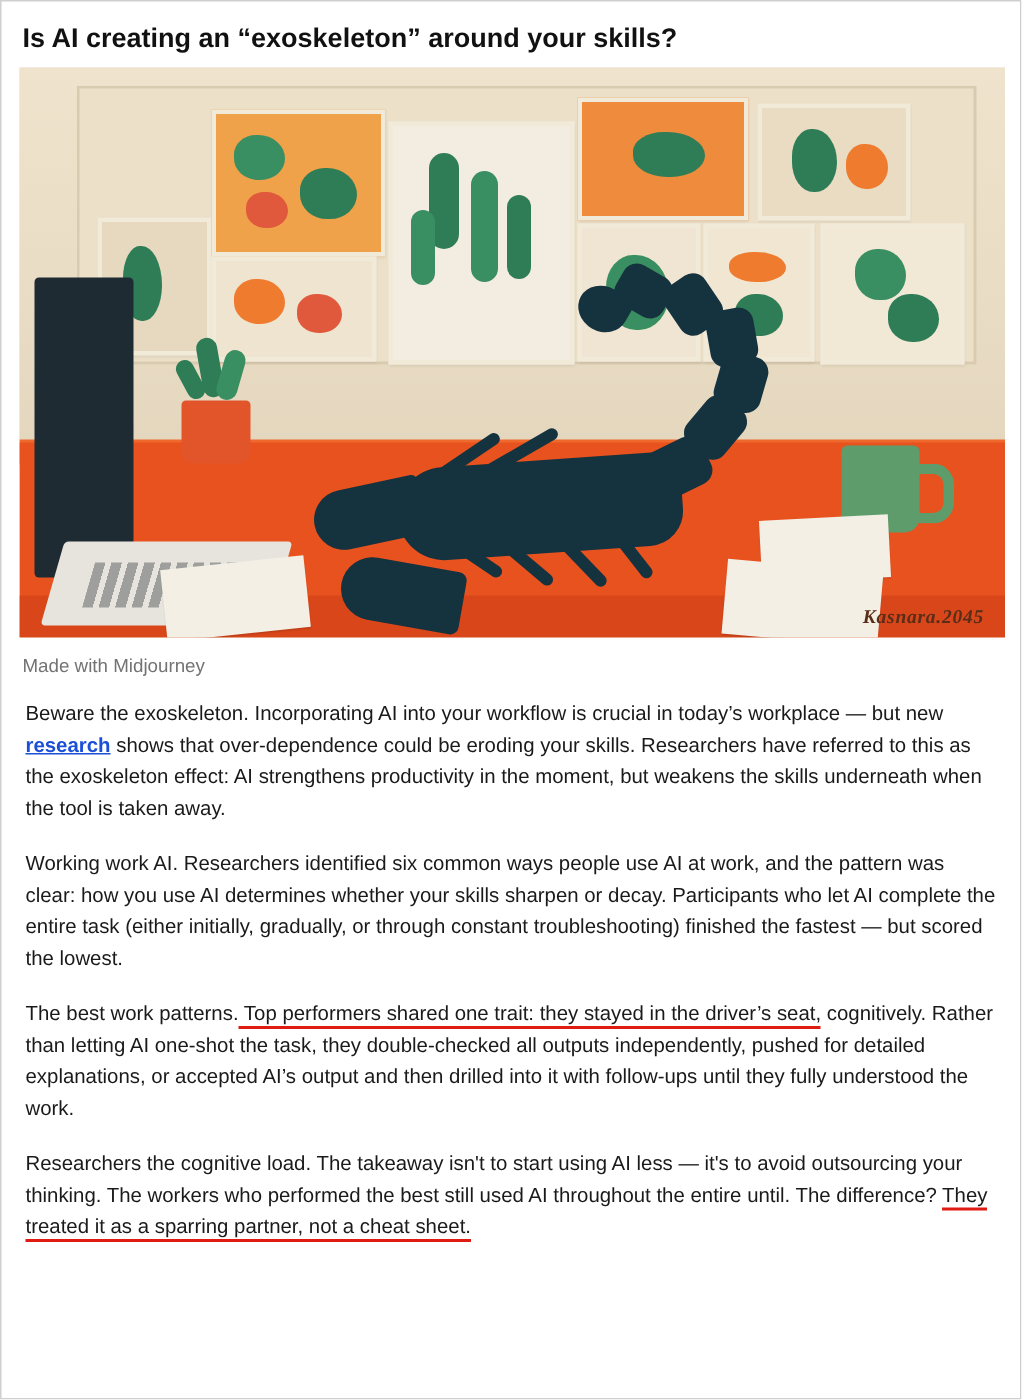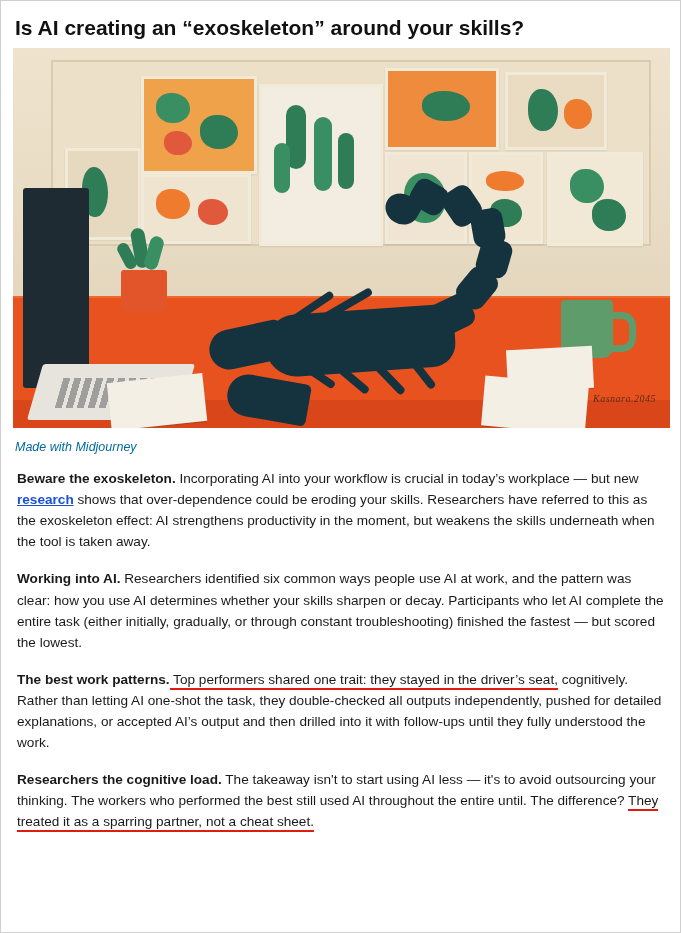--- a/index.html
+++ b/index.html
@@ -25,21 +25,21 @@
   }
   .kicker {
     font-family: "Liberation Serif", serif;
     font-weight: bold;
     font-size: 14.5px;
     letter-spacing: 0.3px;
     color: #c0392b;
     margin: 0 0 6px 0;
   }
   .headline {
-    font-size: 21px;
+    font-size: 18px;
     font-weight: bold;
     color: #111111;
     margin: 0;
     line-height: 1.2;
   }
   .hero-wrap {
     padding: 0 12px;
   }
   .hero {
     position: relative;
@@ -134,37 +134,38 @@
   .tail2 { left: 444px; top: 224px; width: 40px; height: 32px; transform: rotate(-50deg); }
   .tail3 { left: 462px; top: 194px; width: 38px; height: 32px; transform: rotate(-74deg); }
   .tail4 { left: 456px; top: 164px; width: 38px; height: 32px; transform: rotate(-100deg); }
   .tail5 { left: 430px; top: 142px; width: 38px; height: 32px; transform: rotate(-124deg); }
   .tail6 { left: 398px; top: 134px; width: 36px; height: 30px; transform: rotate(-150deg); }
   .stinger { left: 372px; top: 146px; width: 34px; height: 30px; border-radius: 50% 4px 50% 50%; transform: rotate(30deg); }
   .claw1 { left: 196px; top: 278px; width: 74px; height: 40px; border-radius: 30px 8px 8px 30px; transform: rotate(-12deg); }
   .claw2 { left: 214px; top: 330px; width: 82px; height: 42px; border-radius: 30px 8px 8px 30px; transform: rotate(10deg); }
   .leg { position: absolute; background:#15323f; height: 8px; border-radius: 4px; }
   .signature {
-    position: absolute; right: 14px; bottom: 24px; font-size: 10px;
+    position: absolute; right: 14px; bottom: 6px; font-size: 13px;
     font-family: "Liberation Serif", serif; color: #5a2d18; font-style: italic;
     letter-spacing: .5px;
+    font-weight: bold;
   }
   .caption {
-    font-size: 12.5px; font-style: italic; color: #0369a1;
+    font-size: 12.5px; color: #737373;
     padding: 12px 14px 4px 14px;
   }
   .body {
     padding: 10px 16px 16px 16px;
     font-size: 13.6px;
     line-height: 1.55;
     color: #1a1a1a;
   }
   .body p { margin: 0 0 16px 0; }
   .body p:last-child { margin-bottom: 0; }
-  .lead { font-weight: bold; }
+  .lead { font-weight: normal; }
   a.inline-link {
     color: #1a4fd6; font-weight: bold; text-decoration: underline;
   }
   .underline-red {
     border-bottom: 2.5px solid #e01b12;
     padding-bottom: 1px;
   }
 </style>
 </head>
 <body>
@@ -262,21 +263,21 @@
 
   <div class="caption">Made with Midjourney</div>
 
   <div class="body">
 
     <p>
       <span class="lead">Beware the exoskeleton.</span><span> Incorporating AI into your workflow is crucial in today’s workplace — but new </span><a class="inline-link" href="#">research</a><span> shows that over-dependence could be eroding your skills. Researchers have referred to this as the exoskeleton effect: AI strengthens productivity in the moment, but weakens the skills underneath when the tool is taken away.</span>
     </p>
 
     <p>
-      <span class="lead">Working into AI.</span><span> Researchers identified six common ways people use AI at work, and the pattern was clear: how you use AI determines whether your skills sharpen or decay. Participants who let AI complete the entire task (either initially, gradually, or through constant troubleshooting) finished the fastest — but scored the lowest.</span>
+      <span class="lead">Working work AI.</span><span> Researchers identified six common ways people use AI at work, and the pattern was clear: how you use AI determines whether your skills sharpen or decay. Participants who let AI complete the entire task (either initially, gradually, or through constant troubleshooting) finished the fastest — but scored the lowest.</span>
     </p>
 
     <p>
       <span class="lead">The best work patterns.</span><span class="underline-red"> Top performers shared one trait: they stayed in the driver’s seat,</span><span> cognitively. Rather than letting AI one-shot the task, they double-checked all outputs independently, pushed for detailed explanations, or accepted AI’s output and then drilled into it with follow-ups until they fully understood the work.</span>
     </p>
 
     <p>
       <span class="lead">Researchers the cognitive load.</span><span> The takeaway isn't to start using AI less — it's to avoid outsourcing your thinking. The workers who performed the best still used AI throughout the entire until. The difference? </span><span class="underline-red">They treated it as a sparring partner, not a cheat sheet.</span>
     </p>
 

